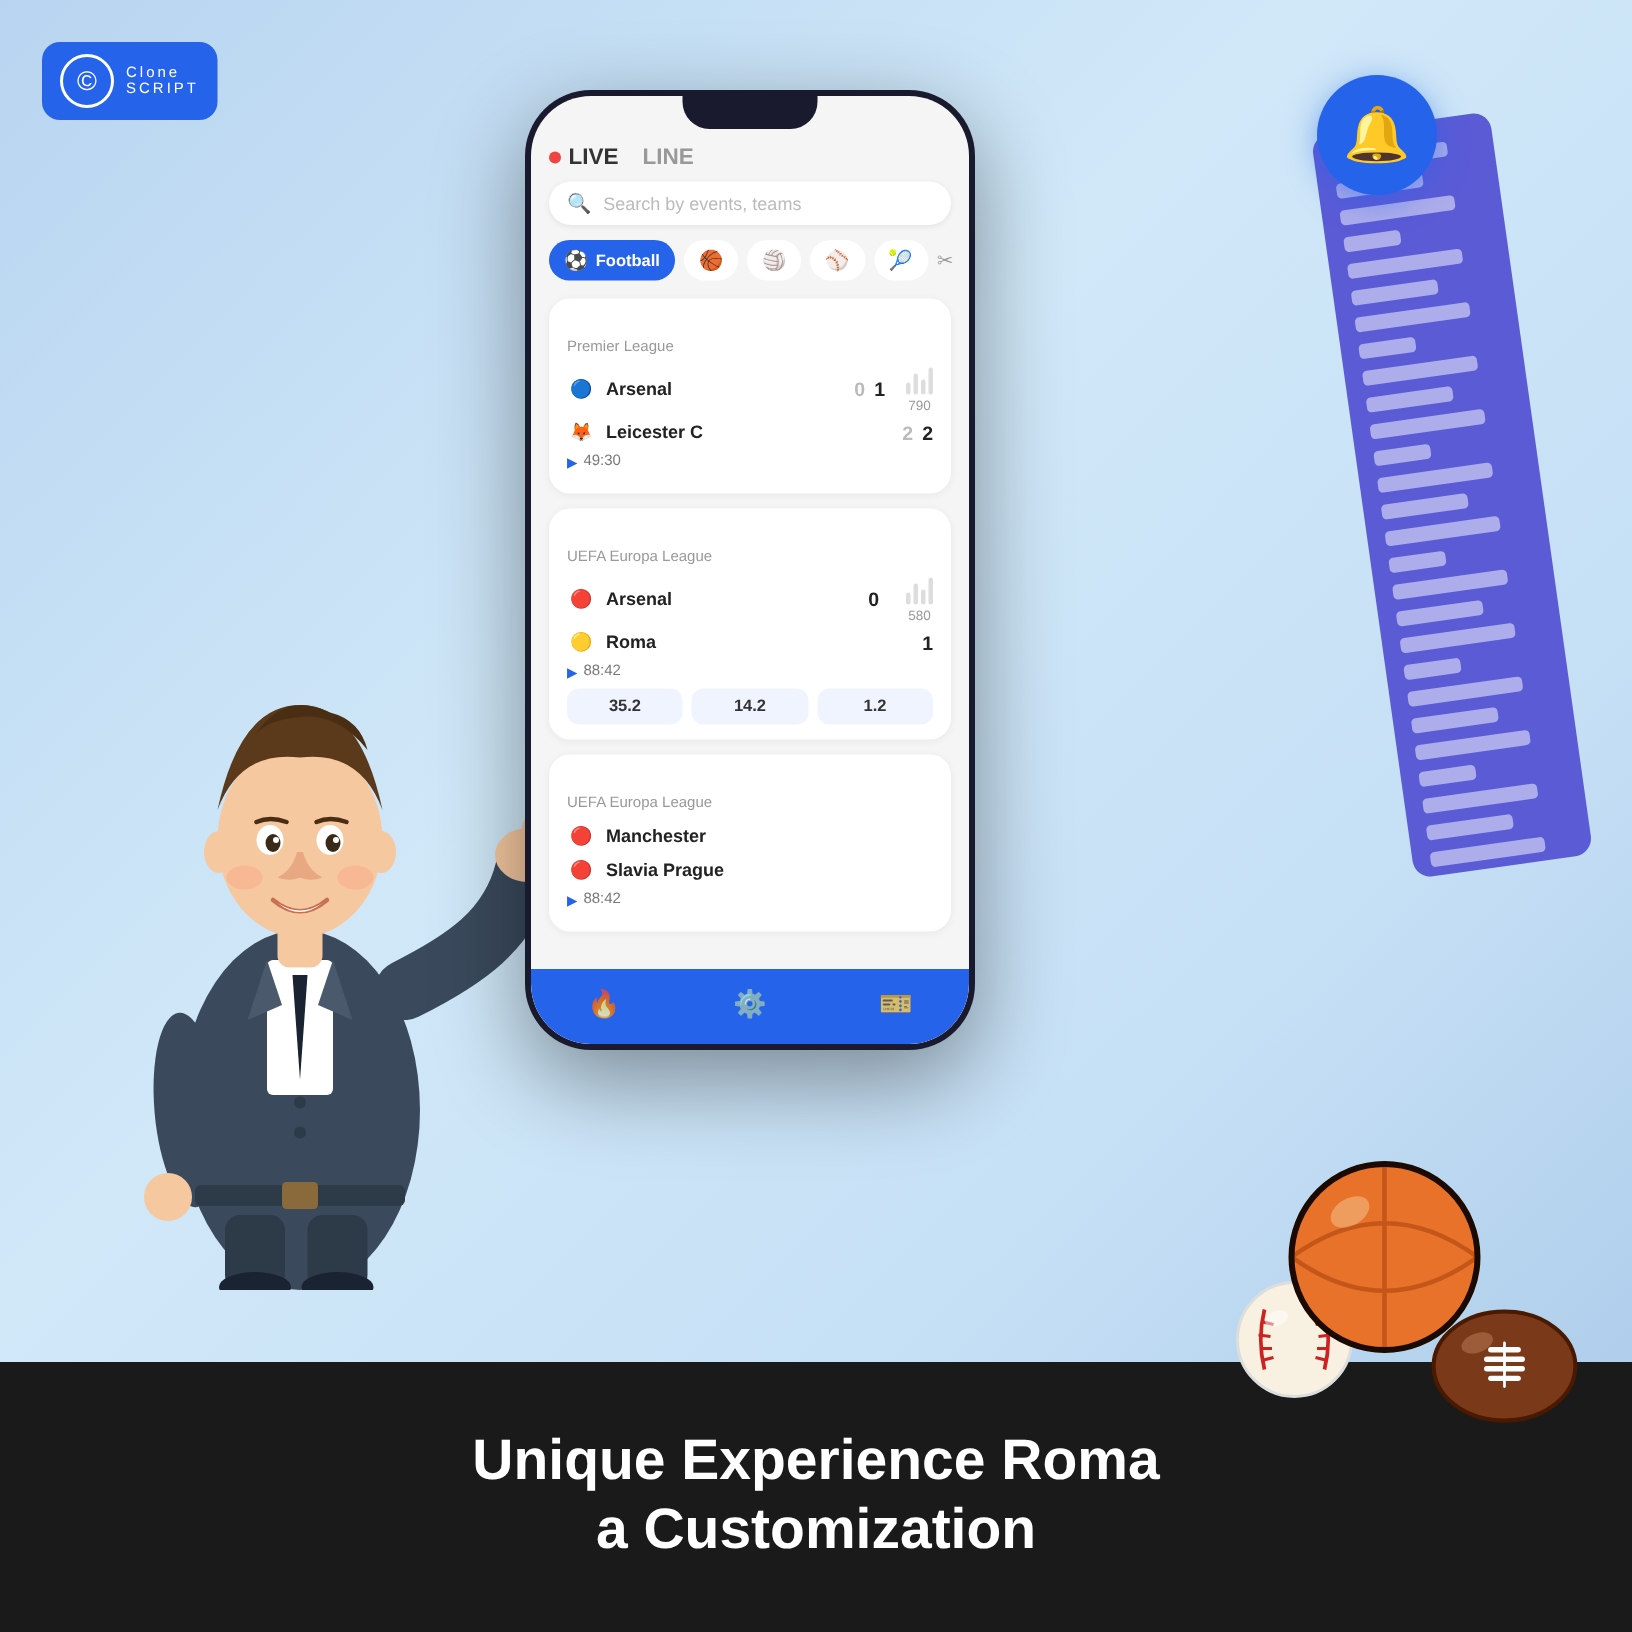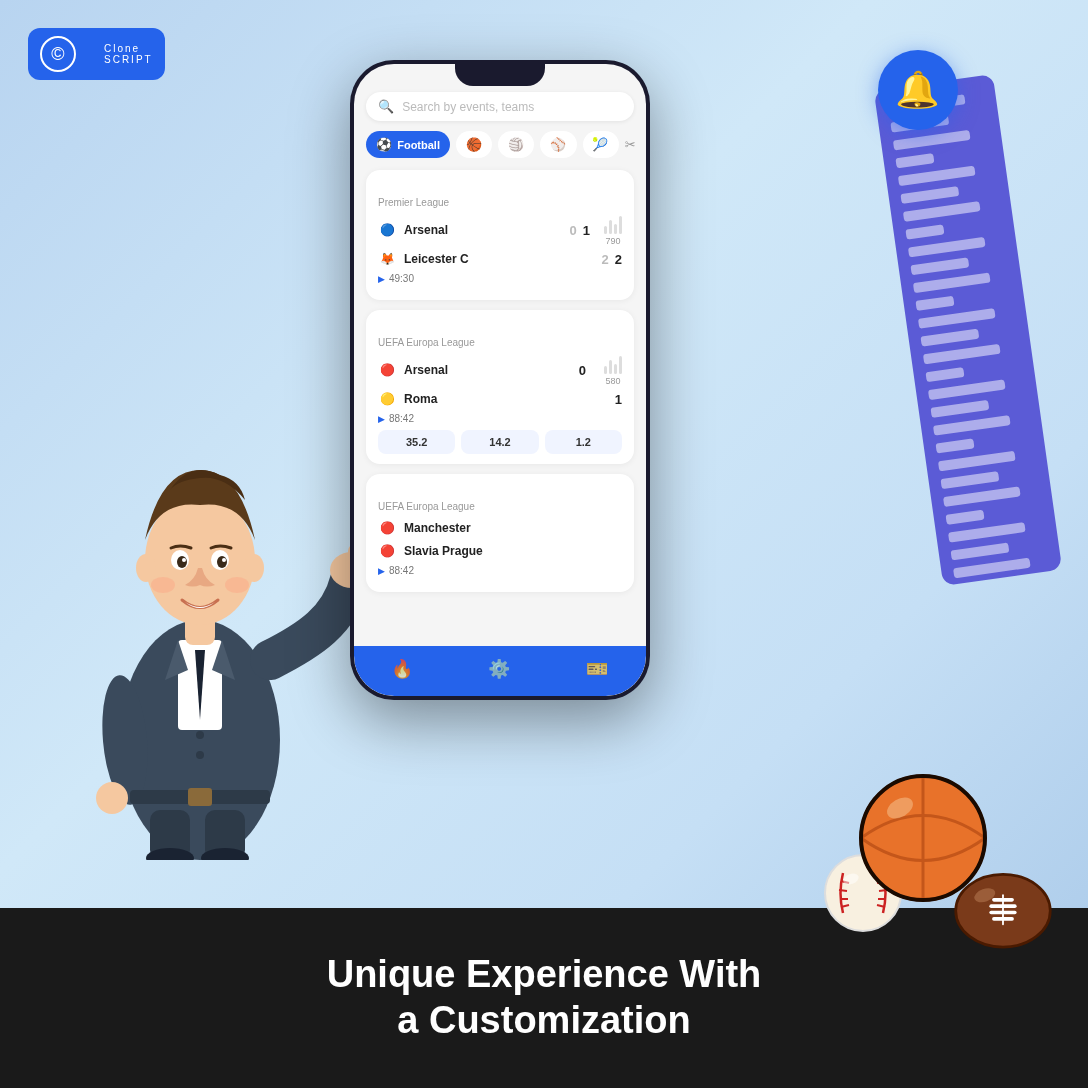--- a/index.html
+++ b/index.html
@@ -40,21 +40,20 @@
       color: white;
       font-weight: 800;
       font-size: 16px;
       line-height: 1.1;
     }
     .logo-text span {
       display: block;
       font-size: 10px;
       font-weight: 400;
       letter-spacing: 2px;
-      margin-left: 20px;
     }
 
     
     .character {
       position: absolute;
       left: 30px;
       top: 160px;
       width: 340px;
       height: 700px;
       z-index: 5;
@@ -436,20 +435,27 @@
 <div class="notification-bell">
   🔔
 </div>
 
 <div class="phone-wrapper">
   <div class="phone-outer">
     <div class="phone-inner">
       <div class="phone-notch"></div>
       <div class="phone-content">
 
+        <div class="phone-header">
+          <div class="live-badge">
+            <div class="live-dot"></div>
+            <span>LIVE</span>
+          </div>
+          <div class="line-text">LINE</div>
+        </div>
 
         <div class="search-bar">
           <span class="search-icon">🔍</span>
           <span class="search-text">Search by events, teams</span>
         </div>
 
         <div class="sport-tabs">
           <div class="sport-tab active">
             <span class="sport-tab-icon">⚽</span>
             <span>Football</span>
@@ -686,16 +692,16 @@
     <line x1="64" y1="37" x2="56" y2="38" stroke="#cc2222" stroke-width="2"></line>
     <line x1="63" y1="46" x2="55" y2="46" stroke="#cc2222" stroke-width="2"></line>
     <line x1="62" y1="54" x2="54" y2="52" stroke="#cc2222" stroke-width="2"></line>
 
     <ellipse cx="28" cy="26" rx="8" ry="5" fill="rgba(255,255,255,0.5)" transform="rotate(-20,28,26)"></ellipse>
   </svg>
 </div>
 
 <div class="bottom-banner">
   <div class="banner-text">
-    <span>Unique Experience With</span><br>
+    <span>Unique Experience Roma</span><br>
     <span>a Customization</span>
   </div>
 </div>
 
 </body></html>

